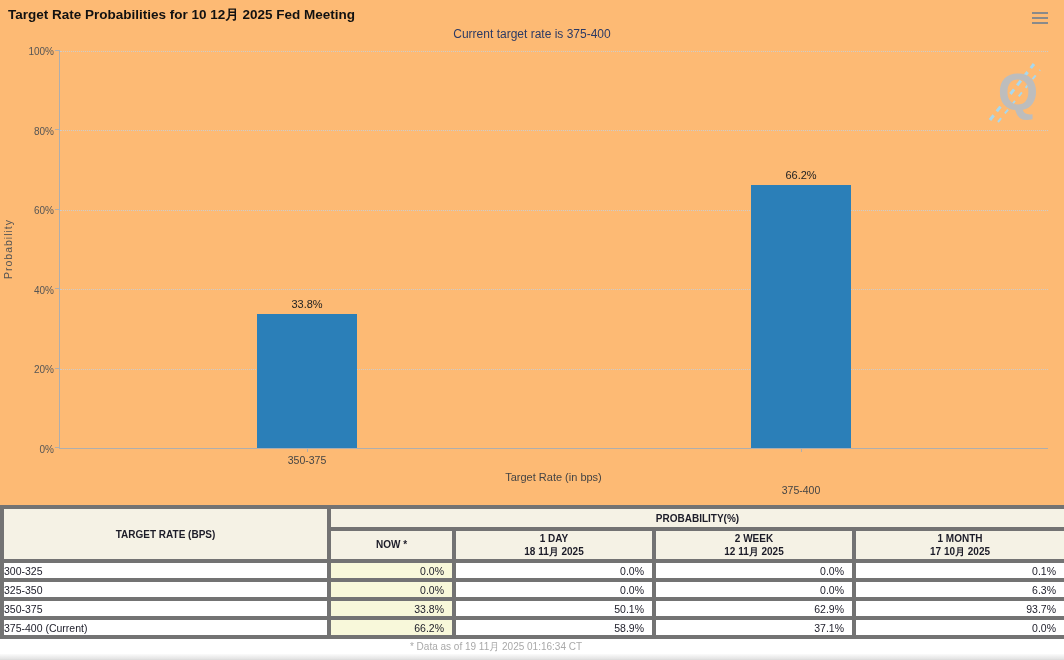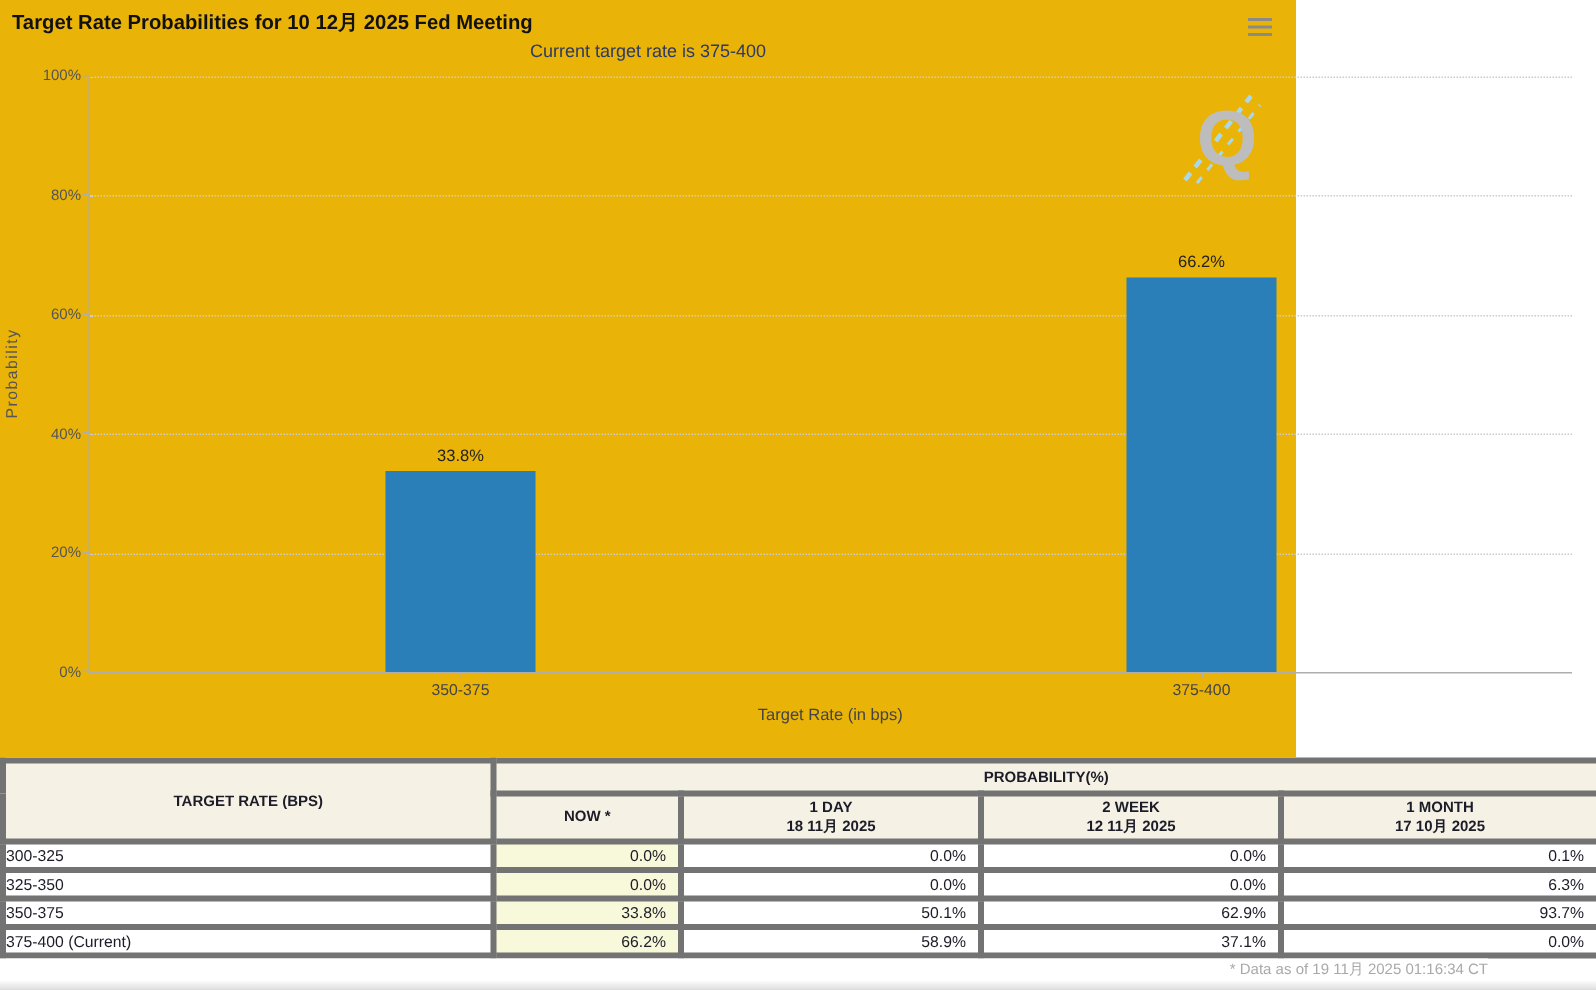--- a/index.html
+++ b/index.html
@@ -7,23 +7,23 @@
   body {
     font-family: "Liberation Sans", sans-serif;
     background: #ffffff;
     position: relative;
     overflow: hidden;
   }
 
   
   .chart-section {
     position: relative;
-    width: 864px;
+    width: 1064px;
     height: 505px;
-    background: #eab308;
+    background: #fdba74;
     padding-left: 44px;
   }
   .page-title {
     position: absolute;
     left: 8px; top: 6px;
     font-size: 13.5px;
     font-weight: bold;
     color: #111111;
   }
   .menu-btn {
@@ -143,21 +143,21 @@
   .th-rate { height: 54px; }
   .th-group { height: 22px; }
   .th-col { height: 32px; line-height: 1.35; }
   .rate-table td { height: 19px; padding: 0 8px; }
   td.rate-cell { text-align: left; padding: 0; }
   td.value-cell { text-align: right; }
   td.now-cell { background: #f8f8da; }
   .footnote-row {
     width: 992px;
     height: 15px;
-    text-align: right;
+    text-align: center;
     font-size: 10px;
     color: #a9a9a9;
     line-height: 15px;
     background: #ffffff;
   }
   .bottom-bar {
     width: 1064px;
     height: 10px;
     background: linear-gradient(to bottom, #fbfbfb 0%, #e3e3e3 55%, #c9c9c9 85%, #ababab 100%);
     border-bottom: 1px solid #f2f2f2;
@@ -202,21 +202,21 @@
       <div class="y-tick-mark" style="top: calc(0% - 1px);"></div>
       <div class="bar" style="left: calc(25% - 50px); height: 33.8%; background: rgb(43, 127, 184);">
         <div class="bar-value-label">33.8%</div>
       </div>
       <div class="x-tick-mark" style="left: 25%;"></div>
       <div class="x-tick-label" style="left: 25%;">350-375</div>
       <div class="bar" style="left: calc(75% - 50px); height: 66.2%; background: rgb(43, 127, 184);">
         <div class="bar-value-label">66.2%</div>
       </div>
       <div class="x-tick-mark" style="left: 75%;"></div>
-      <div class="x-tick-label" style="left: 75%;">375-400</div>
+      <div class="x-tick-label" style="left: 75%; margin-top: 30px;">375-400</div>
     </div>
 
   <div class="x-axis-title">Target Rate (in bps)</div>
 
   <div class="watermark">
     <svg width="60" height="70" viewBox="0 0 60 70">
       <line x1="2" y1="62" x2="46" y2="6" stroke="#a8d8ee" stroke-width="3" stroke-dasharray="6 5"></line>
       <line x1="10" y1="64" x2="52" y2="12" stroke="#a8d8ee" stroke-width="2" stroke-dasharray="5 6"></line>
       <text x="30" y="52" text-anchor="middle" font-family="Liberation Sans, sans-serif" font-size="52" font-weight="bold" fill="#bdbdbd">Q</text>
     </svg>

